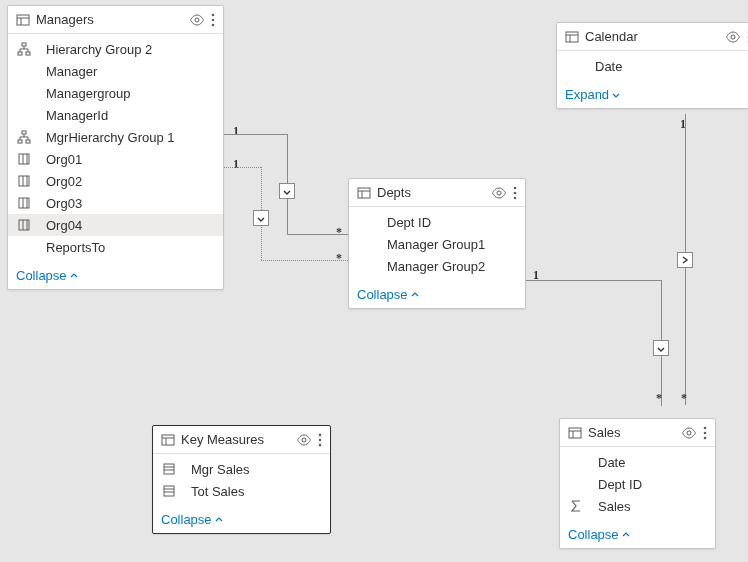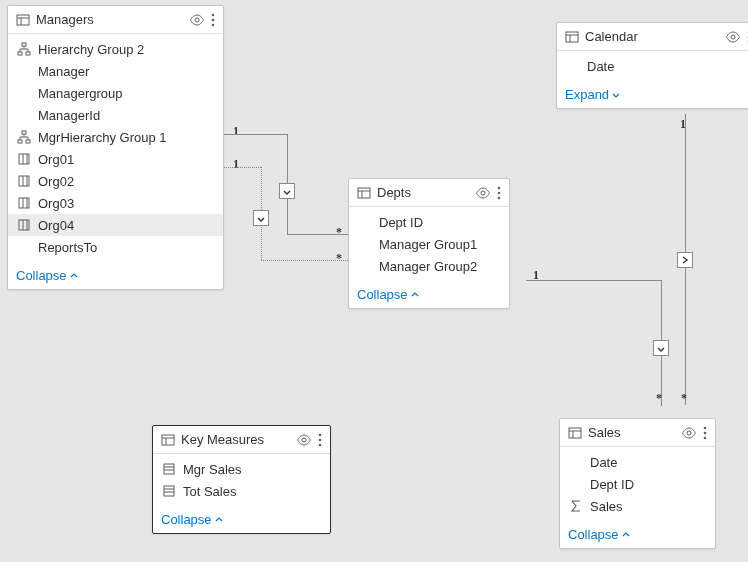--- a/index.html
+++ b/index.html
@@ -2,21 +2,21 @@
 <html><head>
 <meta charset="utf-8">
 <style>
   *{box-sizing:border-box;margin:0;padding:0;font-family:'Segoe UI',Tahoma,sans-serif}
   body{background:#e6e6e6;width:748px;height:562px;position:relative;overflow:hidden;font-size:13px;color:#323130}
   .table-card{position:absolute;background:#fff;border:1px solid #c8c6c4;border-radius:2px;box-shadow:0 1px 2px rgba(0,0,0,.08)}
   .table-card.selected{border:1.5px solid #323130}
   .table-header{display:flex;align-items:center;gap:6px;padding:6px 8px;border-bottom:1px solid #e1dfdd;font-weight:400}
   .table-header .title{flex:1}
   .table-body{padding:4px 0}
-  .field-row{display:flex;align-items:center;gap:6px;padding:3px 8px 3px 8px;white-space:nowrap}
+  .field-row{display:flex;align-items:center;gap:14px;padding:3px 8px 3px 8px;white-space:nowrap}
   .field-row.sel{background:#edecea}
   .field-row .icon-slot{width:16px;height:16px;display:flex;align-items:center;justify-content:center;flex:none;color:#605e5c}
   .collapse-row{padding:6px 8px;color:#0078d4;cursor:pointer;display:flex;align-items:center;gap:2px}
   svg{display:block}
   .rel-label{position:absolute;font-family:'Segoe UI';font-size:12px;font-weight:600;color:#323130}
   .arrow-box{position:absolute;width:16px;height:16px;background:#fff;border:1px solid #8a8886;display:flex;align-items:center;justify-content:center}
   .rel-line{position:absolute;background:#8a8886}
   .rel-line.h{height:1px}
   .rel-line.v{width:1px}
   .rel-dot{position:absolute;border:1px dotted #8a8886}
@@ -210,21 +210,21 @@
       </div>
   </div>
   <div class="collapse-row">
       <span>Expand</span>
       <svg width="10" height="10" viewBox="0 0 10 10">
         <path d="M2 4l3 3 3-3" stroke="#0078d4" fill="none" stroke-width="1.2"></path>
       </svg>
     </div>
 </div>
 
-<div class="table-card" style="left:348px;top:178px;width:162px">
+<div class="table-card" style="left:348px;top:178px;width:178px">
   <div class="table-header">
     <span class="icon-slot">
         <svg width="14" height="14" viewBox="0 0 14 14">
           <rect x="1" y="2" width="12" height="10" fill="none" stroke="#605e5c"></rect>
           <line x1="1" y1="5" x2="13" y2="5" stroke="#605e5c"></line>
           <line x1="5" y1="5" x2="5" y2="12" stroke="#605e5c"></line>
         </svg>
       </span>
     <span class="title">Depts</span>
     <span class="icon-slot">

